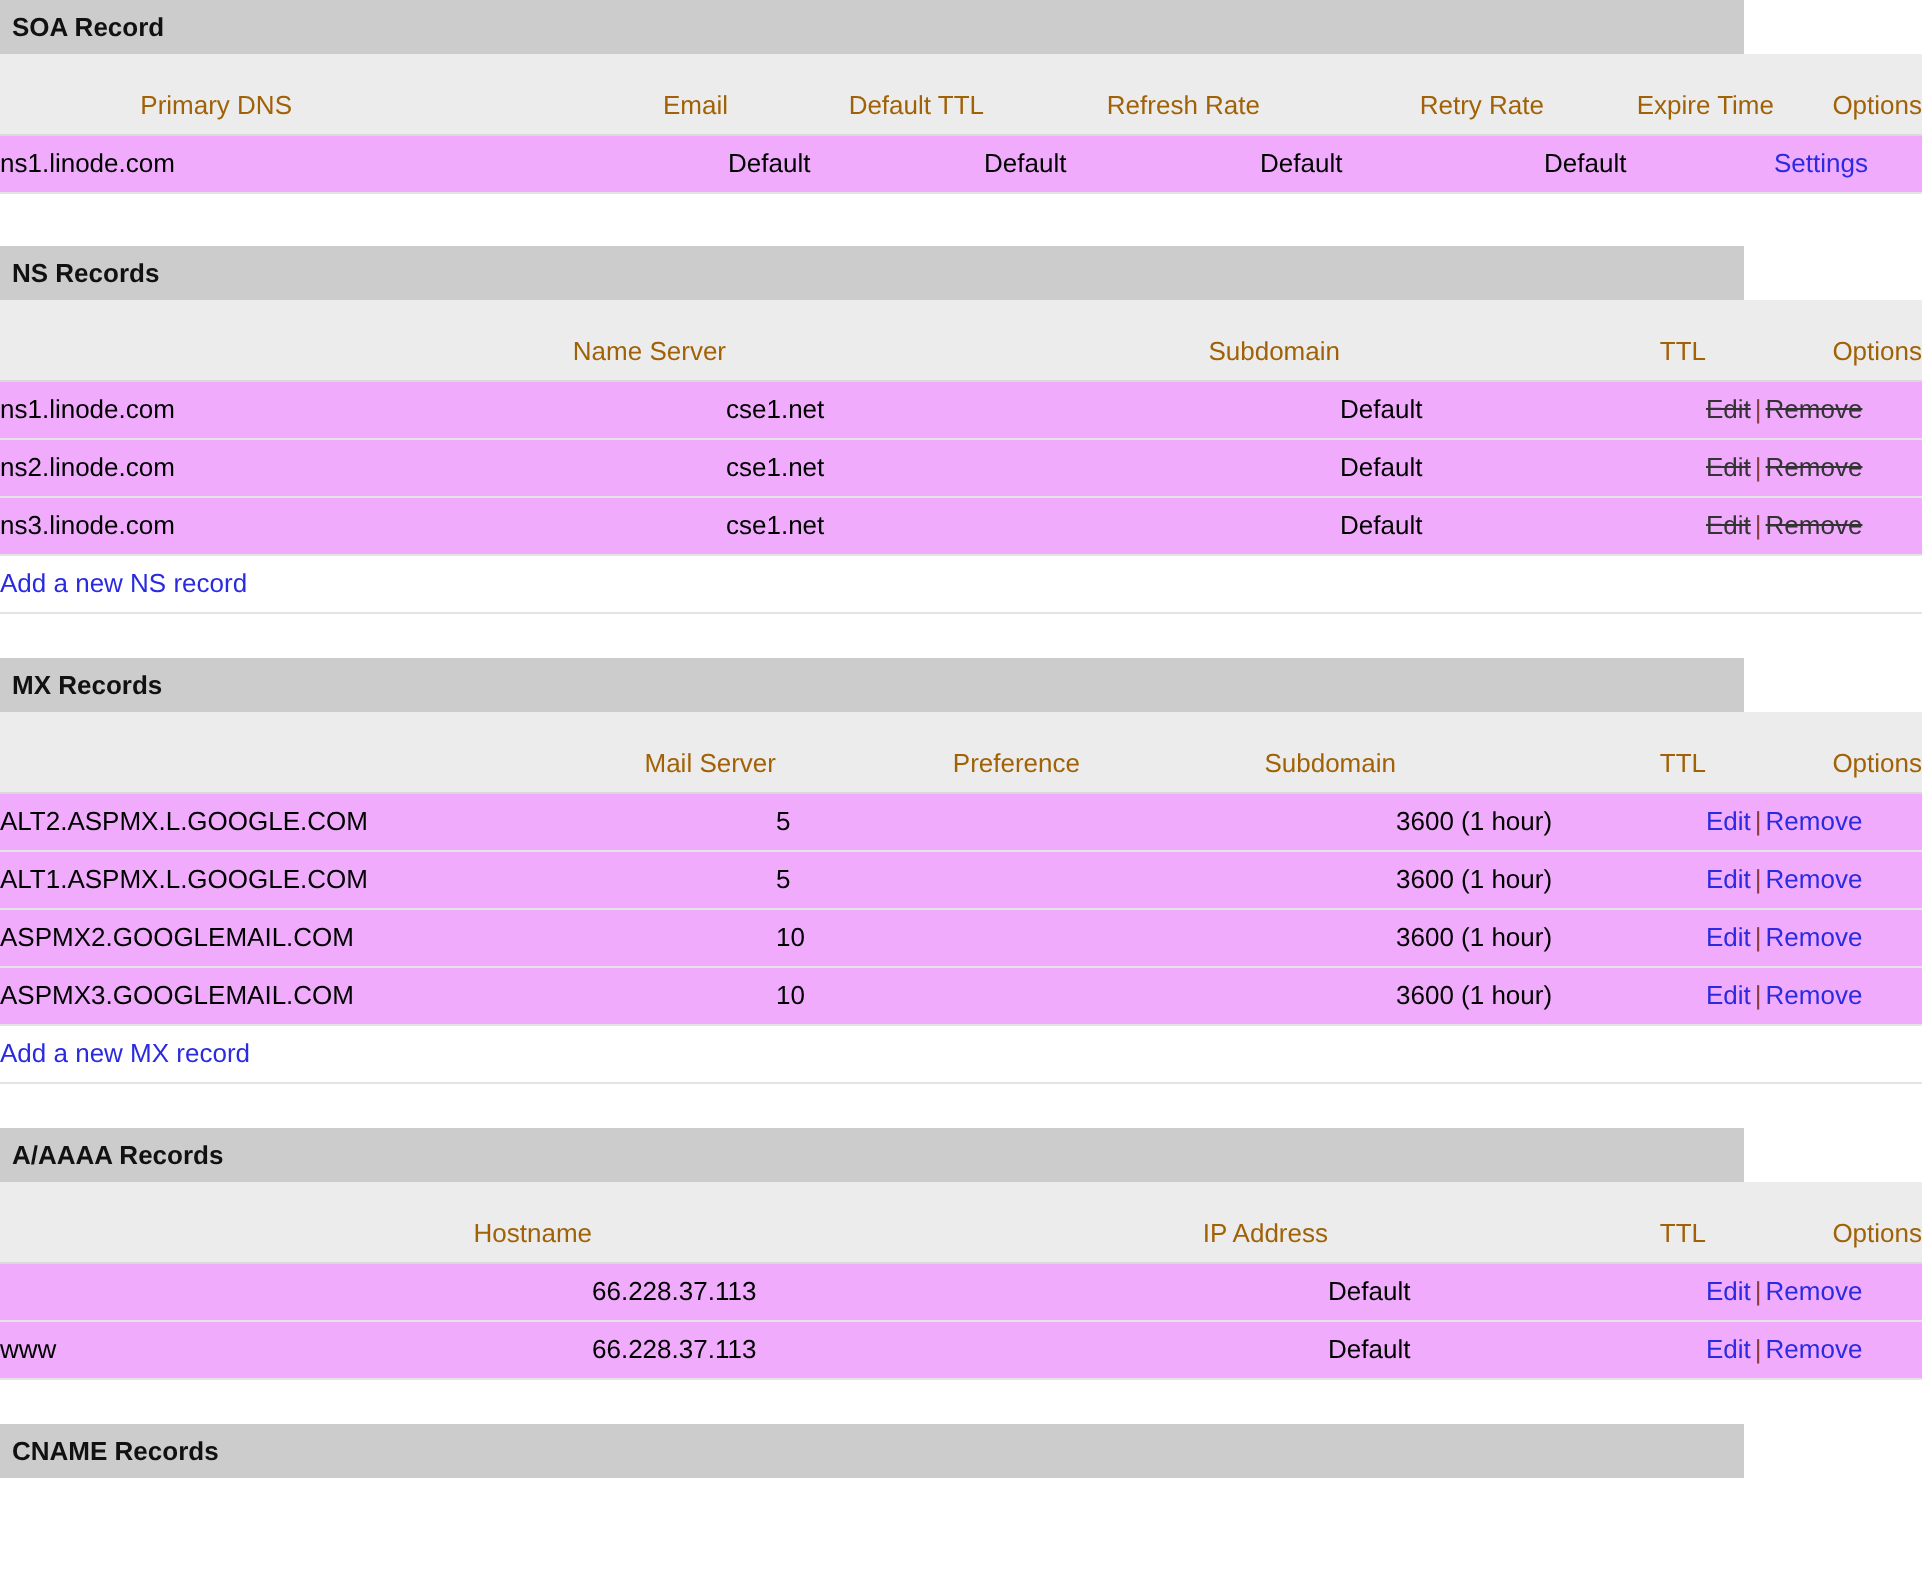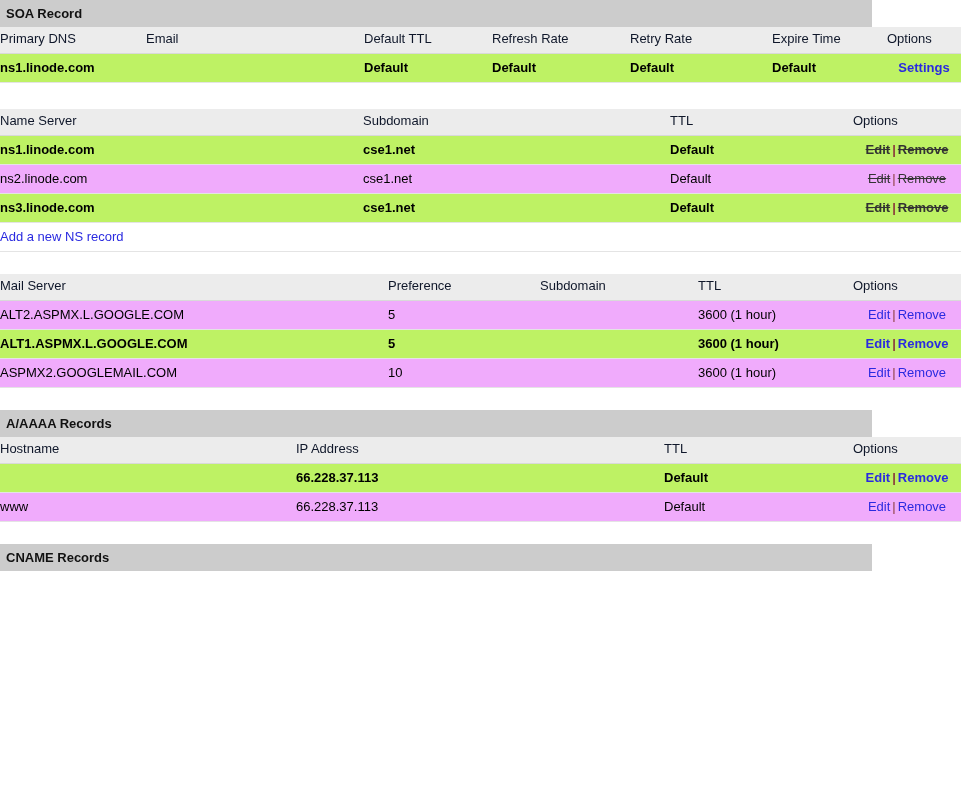--- a/index.html
+++ b/index.html
@@ -24,38 +24,38 @@
   }
   table.records{
     width:961px;
     border-collapse:collapse;
     table-layout:fixed;
   }
   table.records th{
     background:#ececec;
     font-weight:normal;
     font-size:13px;
-    color:#0f172a;
-    text-align:left;
-    padding:4px 0 7px 0;
+    color:#a16207;
+    text-align:right;
+    padding:18px 0 7px 0;
     border-bottom:1px solid #d9d9d9;
     white-space:nowrap;
   }
   table.records td{
     font-size:13px;
     padding:6px 0 7px 0;
     border-bottom:1px solid #e4e4e4;
     white-space:nowrap;
     vertical-align:top;
   }
   tr.alt td{background:#f0abfc;}
-  tr.plain td{background:#bef264;font-weight:bold;}
+  tr.plain td{background:#f0abfc;}
 
   .pad-l{padding-left:6px;}
-  .opt-cell{text-align:center;padding-right:4px;}
+  .opt-cell{text-align:left;padding-right:4px;}
   th.opt-head{text-align:right;padding-right:4px;}
 
   a.lnk{
     color:#2a2ae0;
     text-decoration:none;
     cursor:pointer;
   }
   .sep{color:#8a3b3b;padding:0 2px;}
   .disabled-opt a.lnk,
   .disabled-opt .sep{
@@ -113,20 +113,21 @@
             <a class="lnk">Settings</a>
           </td>
         </tr>
       </tbody>
     </table>
   </div>
 
   <div class="gap"></div>
 
   <div class="section">
+    <div class="section-title">NS Records</div>
     <table class="records">
       <colgroup>
         <col style="width:363px">
           <col style="width:307px">
           <col style="width:183px">
           <col style="width:108px">
       </colgroup>
       <thead>
         <tr>
           <th class="pad-l">Name Server</th>
@@ -165,20 +166,21 @@
             <a class="lnk">Add a new NS record</a>
           </td>
         </tr>
       </tbody>
     </table>
   </div>
 
   <div class="gap-sm"></div>
 
   <div class="section">
+    <div class="section-title">MX Records</div>
     <table class="records">
       <colgroup>
         <col style="width:388px">
           <col style="width:152px">
           <col style="width:158px">
           <col style="width:155px">
           <col style="width:108px">
       </colgroup>
       <thead>
         <tr>
@@ -210,20 +212,34 @@
         </tr>
         <tr class="alt">
           <td class="pad-l">ASPMX2.GOOGLEMAIL.COM</td>
           <td>10</td>
           <td></td>
           <td>3600 (1 hour)</td>
           <td class="opt-cell">
             <a class="lnk">Edit</a><span class="sep">|</span><a class="lnk">Remove</a>
           </td>
         </tr>
+        <tr class="plain">
+          <td class="pad-l">ASPMX3.GOOGLEMAIL.COM</td>
+          <td>10</td>
+          <td></td>
+          <td>3600 (1 hour)</td>
+          <td class="opt-cell">
+            <a class="lnk">Edit</a><span class="sep">|</span><a class="lnk">Remove</a>
+          </td>
+        </tr>
+        <tr class="addrow">
+          <td colspan="5">
+            <a class="lnk">Add a new MX record</a>
+          </td>
+        </tr>
       </tbody>
     </table>
   </div>
 
   <div class="gap-sm"></div>
 
   <div class="section">
     <div class="section-title">A/AAAA Records</div>
     <table class="records">
       <colgroup>

